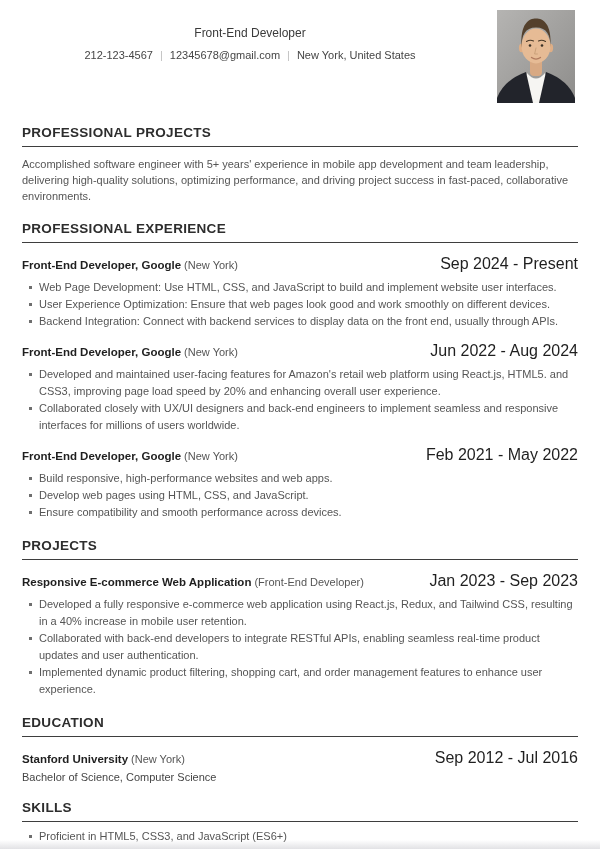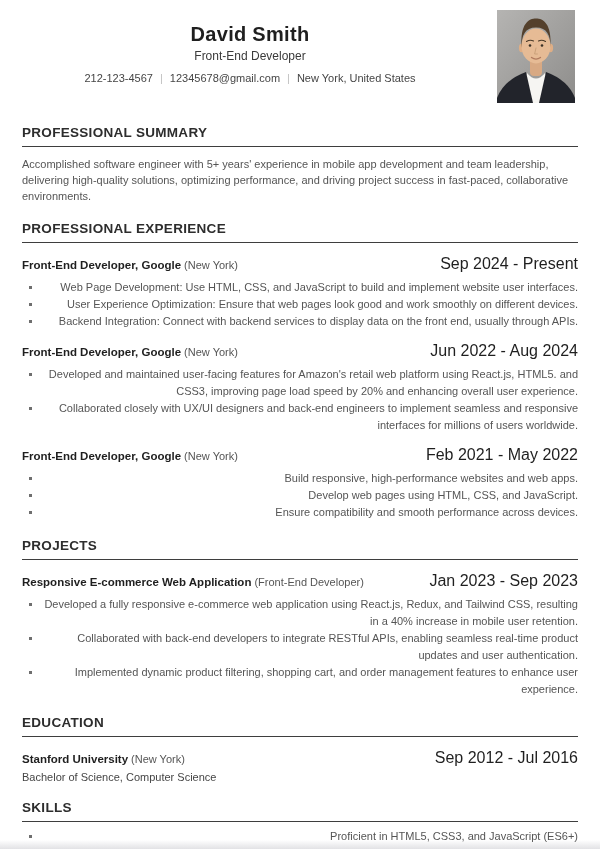--- a/index.html
+++ b/index.html
@@ -29,21 +29,21 @@
     border-bottom: 1.5px solid #3e3e3e;
   }
   .summary-text { margin-top: 9px; font-size: 11px; line-height: 16px; color: #555; }
 
   .entry { margin-top: 12px; }
   .entry-head { display: flex; justify-content: space-between; align-items: baseline; }
   .entry-title { font-size: 11.5px; font-weight: bold; color: #1f1f1f; }
   .entry-loc { font-weight: normal; font-size: 11px; color: #555; margin-left: 3px; }
   .entry-dates { font-size: 16px; font-weight: normal; color: #1f1f1f; white-space: nowrap; }
 
-  ul.bullets { list-style: none; margin: 6px 0 0 0; padding: 0; text-align: right; }
+  ul.bullets { list-style: none; margin: 6px 0 0 0; padding: 0; }
   ul.bullets li {
     position: relative; padding-left: 17px;
     font-size: 11px; line-height: 17px; color: #555;
   }
   ul.bullets li::before {
     content: ""; position: absolute; left: 7px; top: 7px;
     width: 3px; height: 3px; background: #6e6e6e;
   }
 
   .edu-degree { margin-top: 4px; font-size: 11px; color: #454545; }
@@ -51,21 +51,20 @@
   .bottom-fade {
     position: absolute; left: 0; bottom: 0; width: 100%; height: 9px;
     background: linear-gradient(to bottom, rgba(190,190,196,0), rgba(172,172,180,.35));
   }
 </style>
 </head>
 <body>
 
 <div class="header">
   <div class="header-text">
-    <div class="name">David Smith</div>
     <div class="role">Front-End Developer</div>
     <div class="contact">
       <span>212-123-4567</span><span class="sep">|</span><span>12345678@gmail.com</span><span class="sep">|</span><span>New York, United States</span>
     </div>
   </div>
   <div class="photo">
     <svg viewBox="0 0 78 93" width="78" height="93">
       <defs>
         <linearGradient id="pbg" x1="0" y1="0" x2="1" y2="1">
           <stop offset="0" stop-color="#b5b4b2"></stop>
@@ -85,21 +84,21 @@
       <path d="M41.5 30.9 q3.5 -1.6 7 0.6" stroke="#4a3a28" stroke-width="1.1" fill="none" stroke-linecap="round"></path>
       <circle cx="33" cy="35.5" r="1.3" fill="#3a3026"></circle>
       <circle cx="45" cy="35.5" r="1.3" fill="#3a3026"></circle>
       <path d="M39 38 l-1.4 6 h2.8" stroke="#caa17a" stroke-width="1" fill="none" stroke-linecap="round"></path>
       <path d="M34.5 47.5 q4.5 3.2 9 0" stroke="#b07a5e" stroke-width="1.3" fill="none" stroke-linecap="round"></path>
     </svg>
   </div>
 </div>
 
 <div class="section">
-  <div class="section-heading">PROFESSIONAL SUMMARY</div>
+  <div class="section-heading">PROFESSIONAL PROJECTS</div>
   <div class="summary-text">Accomplished software engineer with 5+ years' experience in mobile app development and team leadership, delivering high-quality solutions, optimizing performance, and driving project success in fast-paced, collaborative environments.</div>
 </div>
 
 <div class="section">
   <div class="section-heading">PROFESSIONAL EXPERIENCE</div>
 
   <div class="entry">
     <div class="entry-head">
       <div class="entry-title"><span>Front-End Developer, Google</span><span class="entry-loc">(New York)</span></div>
       <div class="entry-dates">Sep 2024 - Present</div>

